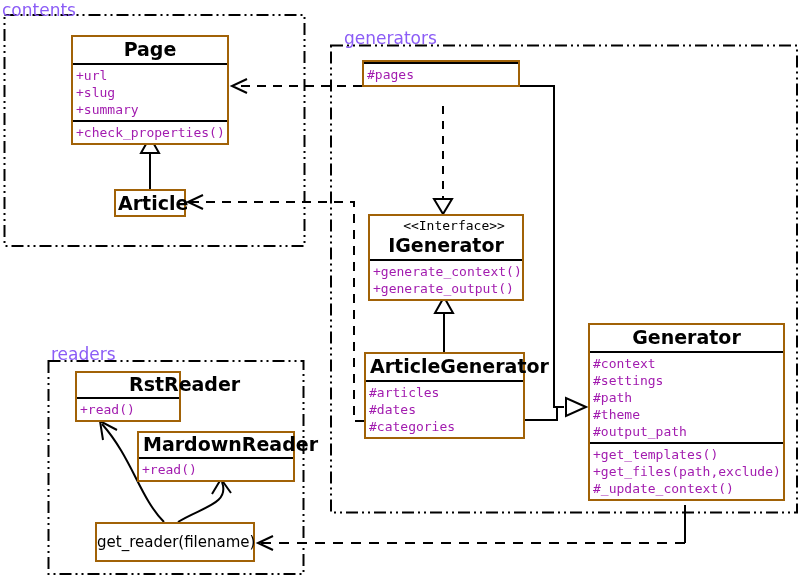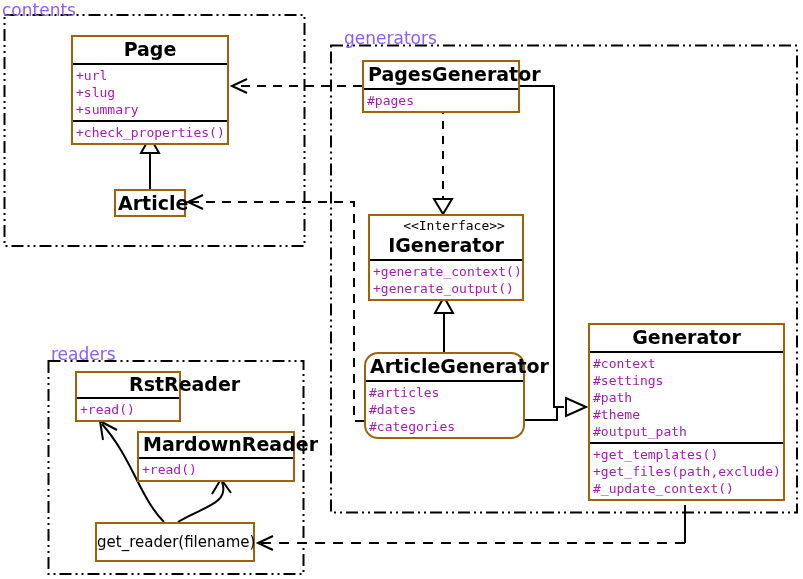--- a/index.html
+++ b/index.html
@@ -111,36 +111,35 @@
     <div class="uml-section">
       <div class="mrow">+check_properties()</div>
     </div>
   </div>
 
   <div class="uml-class" style="left:114px; top:189px; width:72px; height:28px;">
     <div class="uml-title" style="padding:0 2px; line-height:24px;">Article</div>
   </div>
 
   <div class="uml-class" style="left:362px; top:60px; width:158px;">
-    <div class="uml-title">PagesGenerator</div>
     <div class="uml-section">
       <div class="mrow">#pages</div>
     </div>
   </div>
 
   <div class="uml-class" style="left:368px; top:214px; width:156px;">
     <div class="uml-stereotype">&lt;&lt;Interface&gt;&gt;</div>
     <div class="uml-title" style="padding-top:0;">IGenerator</div>
     <div class="uml-section">
       <div class="mrow">+generate_context()</div>
       <div class="mrow">+generate_output()</div>
     </div>
   </div>
 
-  <div class="uml-class" style="left:364px; top:352px; width:161px;border-radius:14px;">
+  <div class="uml-class" style="left:364px; top:352px; width:161px;">
     <div class="uml-title">ArticleGenerator</div>
     <div class="uml-section">
       <div class="mrow">#articles</div>
       <div class="mrow">#dates</div>
       <div class="mrow">#categories</div>
     </div>
   </div>
 
   <div class="uml-class" style="left:588px; top:323px; width:197px;">
     <div class="uml-title">Generator</div>

